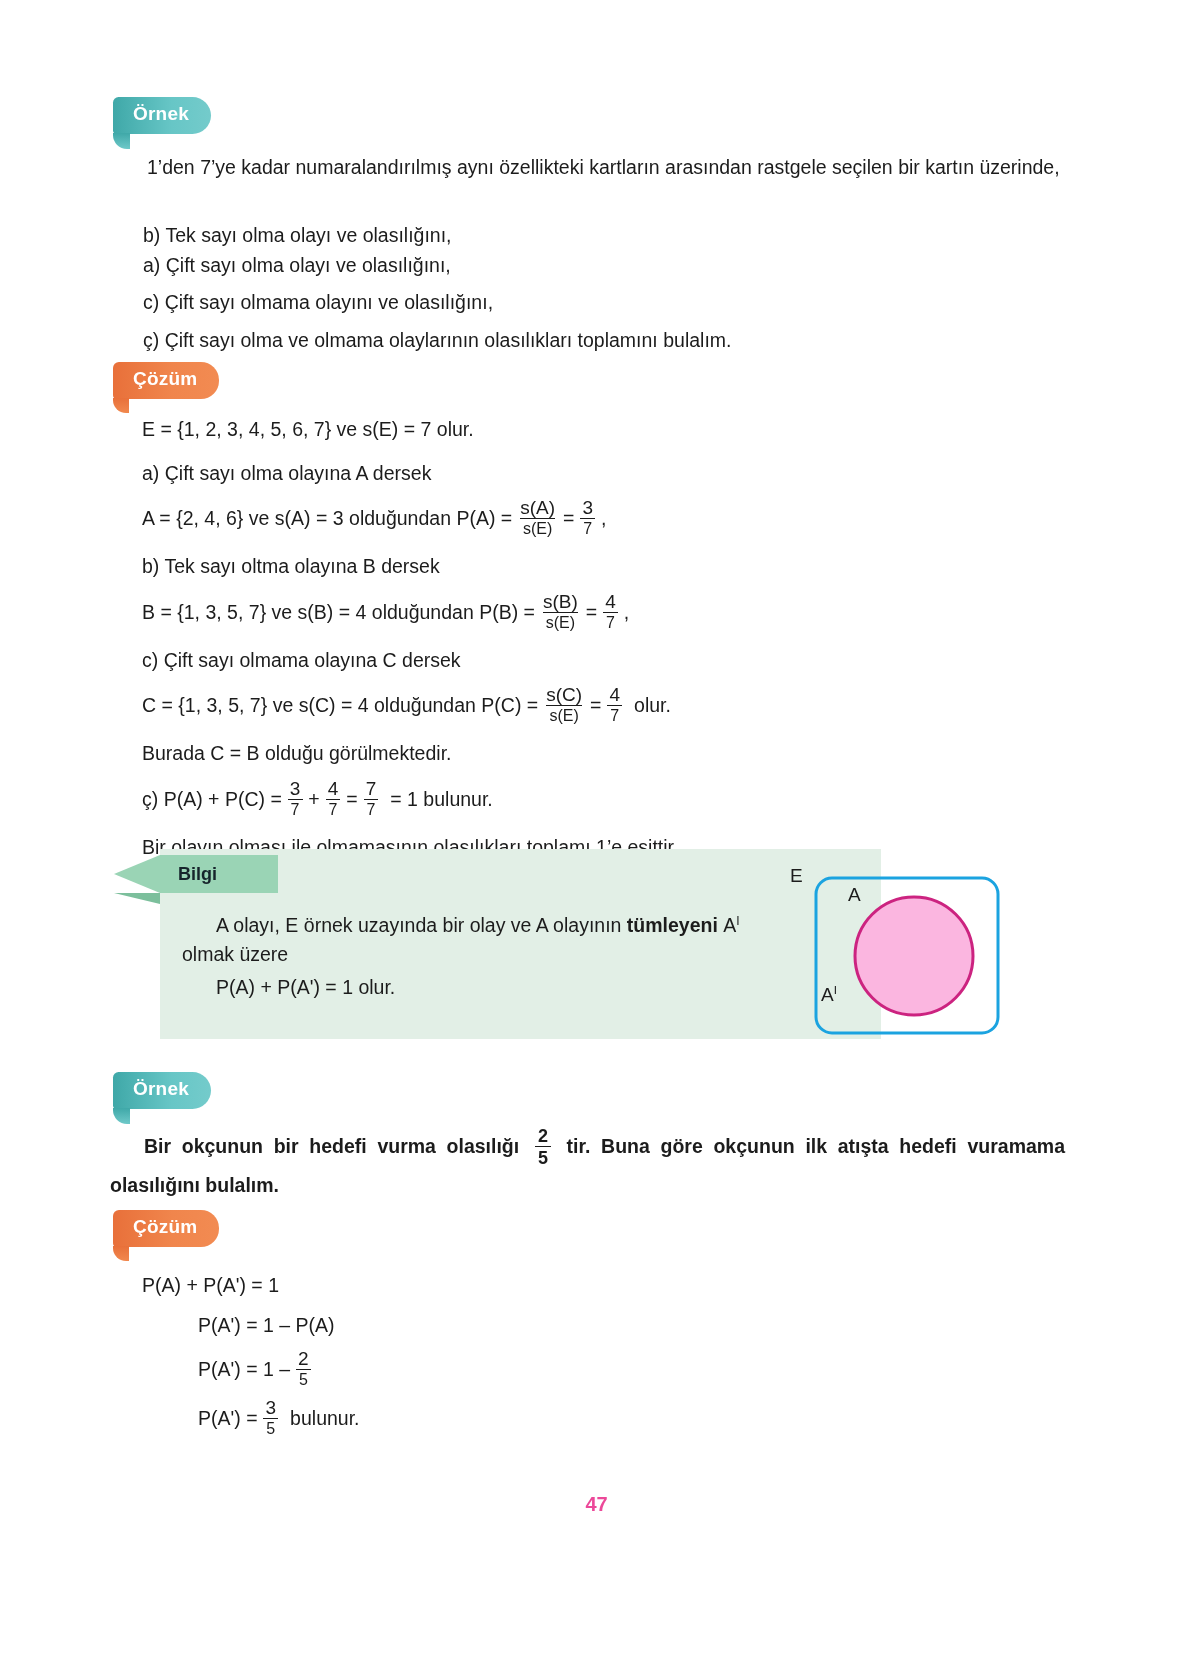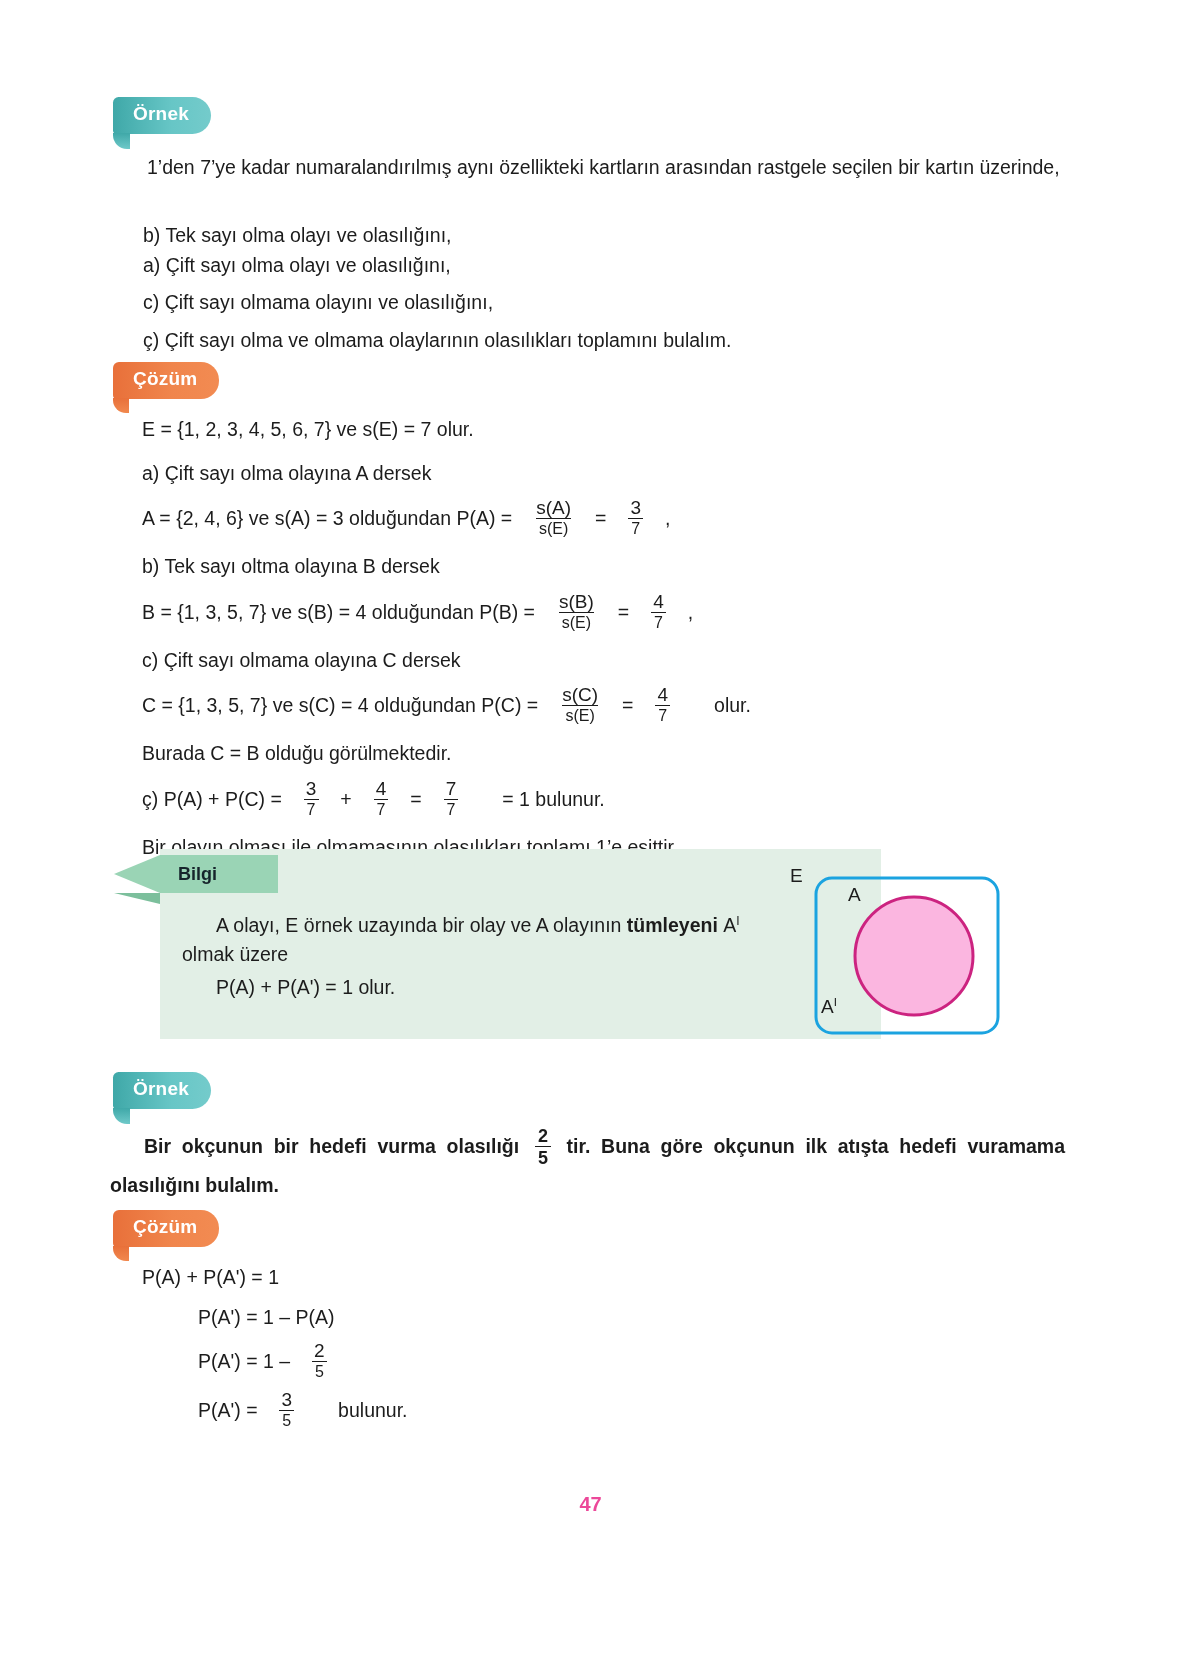--- a/index.html
+++ b/index.html
@@ -12,21 +12,21 @@
     height: 1653px;
     position: relative;
     font-family: "Liberation Sans", sans-serif;
     color: #1c1c1c;
     overflow: hidden;
   }
 
   .page {
     position: absolute;
     inset: 0;
-    padding: 0;
+    padding: 6px;
     border-radius: 27px;
   }
 
   
   .tag {
     position: relative;
     display: inline-block;
     color: #ffffff;
     font-weight: bold;
     font-size: 19px;
@@ -75,21 +75,21 @@
     text-justify: inter-word;
   }
   .indent { text-indent: 34px; }
 
   .mathline {
     font-size: 19.5px;
     line-height: 1.5;
     display: flex;
     align-items: center;
     flex-wrap: wrap;
-    gap: 16px;
+    gap: 0;
   }
   .mathline .gap { display: inline-block; width: 6px; }
 
   
   .frac {
     display: inline-flex;
     flex-direction: column;
     align-items: center;
     justify-content: center;
     vertical-align: middle;
@@ -286,21 +286,21 @@
   <div class="venn-wrap" style="left:786px;top:862px;width:230px;height:178px;">
     <svg width="230" height="178" viewBox="0 0 230 178">
       <rect x="30" y="16" width="182" height="155" rx="16" ry="16" fill="none" stroke="#1ba3e0" stroke-width="3"></rect>
       <circle cx="128" cy="94" r="59" fill="#fbb6e0" stroke="#cc2380" stroke-width="3"></circle>
     </svg>
 
     <div style="position:absolute;left:4px;top:3px;font-size:19px;color:#1c1c1c;">E</div>
 
     <div style="position:absolute;left:62px;top:22px;font-size:19px;color:#1c1c1c;">A</div>
 
-    <div style="position:absolute;left:35px;top:134px;font-size:19px;color:#1c1c1c;"><span>A</span><span class="sup">I</span></div>
+    <div style="position:absolute;left:35px;top:122px;font-size:19px;color:#1c1c1c;"><span>A</span><span class="sup">I</span></div>
   </div>
 
   <div style="position:absolute;left:113px;top:1072px;">
     <span class="tag ornek">Örnek</span>
   </div>
 
   <div class="para justify" style="position:absolute;left:110px;top:1128px;width:955px;line-height:1.8;font-weight:bold;">
     <span style="display:inline-block;width:34px;"></span><span>Bir okçunun bir hedefi vurma olasılığı</span>
     <span class="frac small">
       <span class="num">2</span>
@@ -309,21 +309,21 @@
     <span>tir. Buna göre okçunun ilk atışta hedefi vuramama olasılığını bulalım.</span>
   </div>
 
   <div style="position:absolute;left:113px;top:1210px;">
     <span class="tag cozum">Çözüm</span>
   </div>
 
   <div style="position:absolute;left:142px;top:1262px;width:940px;">
 
 
-    <div class="para" style="">P(A) + P(A') = 1</div>
+    <div class="para" style="margin-top:8px;">P(A) + P(A') = 1</div>
 
     <div class="para" style="margin-top:10px;margin-left:56px;">P(A') = 1 – P(A)</div>
 
     <div class="mathline" style="margin-top:10px;margin-left:56px;">
       <span>P(A') = 1 –</span>
       <span class="frac">
         <span class="num">2</span>
         <span class="den">5</span>
       </span>
     </div>

